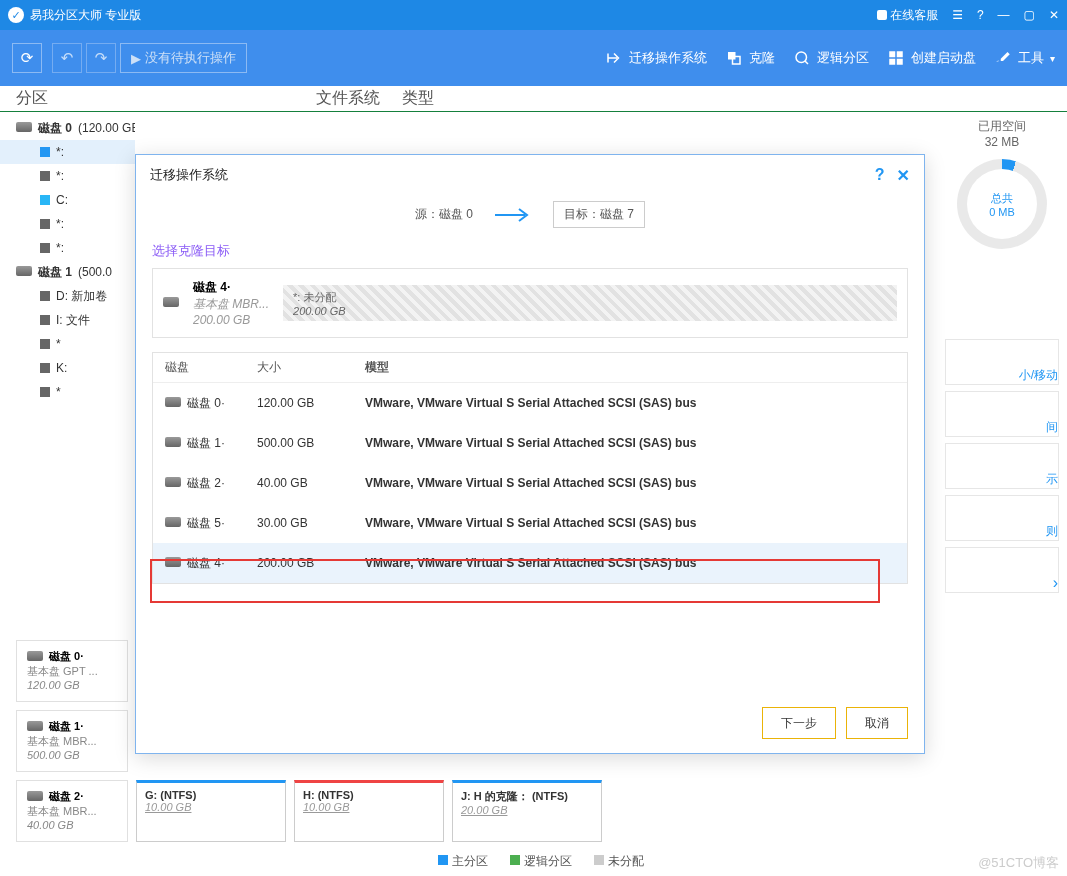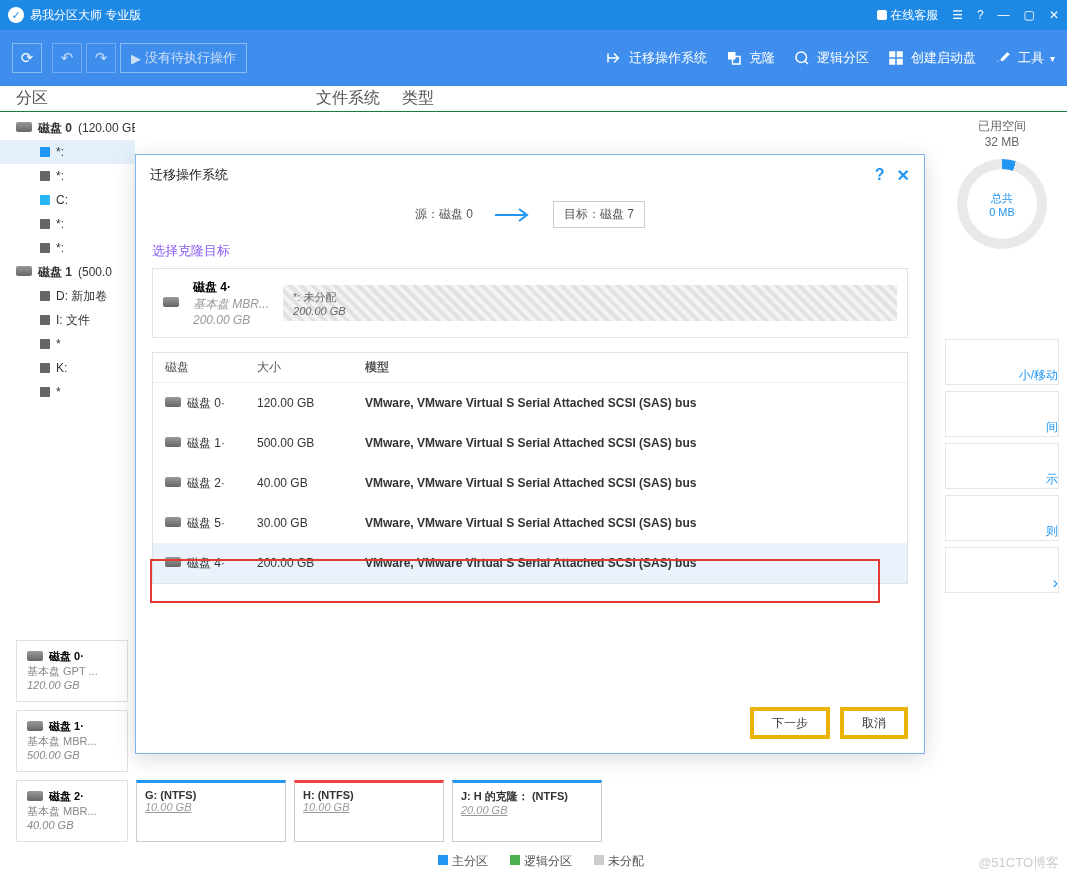--- a/index.html
+++ b/index.html
@@ -75,21 +75,21 @@
 .sel-row .info .ds { color:#999; font-style:italic; }
 .sel-row .hatch { flex:1; height:36px; background:repeating-linear-gradient(45deg,#f3f3f3 0 4px,#e2e2e2 4px 8px); display:flex; flex-direction:column; justify-content:center; padding-left:10px; color:#666; font-size:11px; }
 .tbl { margin:0 16px; border:1px solid #e2e2e2; font-size:12px; }
 .tbl-head { display:flex; height:30px; align-items:center; color:#555; border-bottom:1px solid #eee; }
 .tc1 { width:96px; padding-left:12px; } .tc2 { width:108px;margin-left:8px; } .tc3 { flex:1;font-weight:bold; }
 .tbl-row { display:flex; height:40px; align-items:center; color:#333; cursor:pointer; }
 .tbl-row.sel { background:#eaf3fc; }
 .tbl-row .tc1 { display:flex; align-items:center; gap:6px; }
 .highlight-box { position:absolute; border:2px solid #e53935; pointer-events:none; }
 .dlg-foot { position:absolute; bottom:14px; right:16px; display:flex; gap:10px; }
-.dlg-foot button { height:32px; padding:0 18px; background:#fff; border:4px solid #eab308; cursor:pointer; font-size:12px; color:#333; }
+.dlg-foot button { height:32px; padding:0 18px; background:#fff; border:1px solid #eab308; cursor:pointer; font-size:12px; color:#333; }
 .watermark { position:absolute; bottom:4px; right:8px; font-size:13px; color:#ccc; z-index:20; }
 </style>
 </head>
 <body>
 
 <div class="titlebar">
   <span class="logo">✓</span>
   <span class="title">易我分区大师 专业版</span>
   <div class="right">
     <span class="online-icon">

